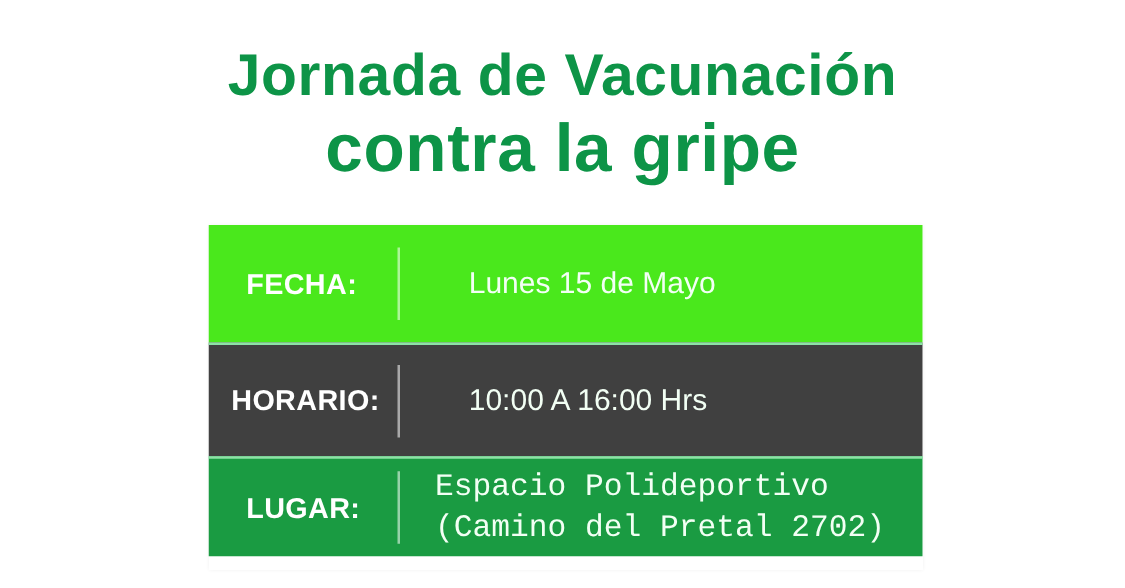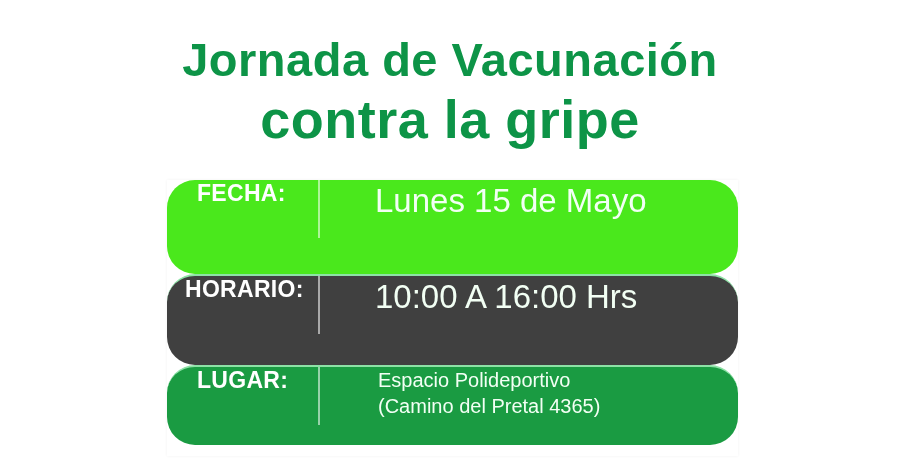--- a/index.html
+++ b/index.html
@@ -56,23 +56,23 @@
     width: 571px;
     height: 276px;
     display: flex;
     flex-direction: column;
     box-shadow: 0 0 3px rgba(0,0,0,0.06);
   }
 
   .info-row {
     position: relative;
     display: flex;
+    align-items: center;
     box-sizing: border-box;
     width: 100%;
-    border-radius: 28px;
   }
 
   .info-row.row-fecha {
     height: 94px;
     background: #4ae81c;
   }
   .info-row.row-horario {
     height: 91px;
     background: #404040;
     border-top: 2px solid #8de2a6;
@@ -108,32 +108,33 @@
     height: 58px;
     background: rgba(255,255,255,0.55);
     margin-left: 0px;
   }
 
   .row-value {
     flex: 1 1 auto;
     padding-left: 55px;
     font-family: "Liberation Sans", sans-serif;
     font-weight: normal;
-    font-size: 33px;
+    font-size: 24px;
     color: #f2fff4;
     line-height: 1.3;
     white-space: nowrap;
   }
   .row-value .vline {
     display: block;
   }
   .row-value.value-lugar {
-    padding-left: 58px;
-    font-size: 20px;
+    padding-left: 28px;
+    font-size: 25px;
     line-height: 1.32;
+    font-family: Liberation Mono, monospace;
   }
 </style>
 </head>
 <body>
 
 <div class="poster">
 
   <div class="title-block">
     <span class="title-line line1">Jornada de Vacunación</span>
     <span class="title-line line2">contra la gripe</span>
@@ -151,19 +152,19 @@
       <div class="row-label label-horario">HORARIO:</div>
       <div class="row-divider"></div>
       <div class="row-value">10:00 A 16:00 Hrs</div>
     </div>
 
     <div class="info-row row-lugar">
       <div class="row-label label-lugar">LUGAR:</div>
       <div class="row-divider"></div>
       <div class="row-value value-lugar">
         <span class="vline">Espacio Polideportivo</span>
-        <span class="vline">(Camino del Pretal 4365)</span>
+        <span class="vline">(Camino del Pretal 2702)</span>
       </div>
     </div>
 
   </div>
 
 </div>
 
 </body></html>

